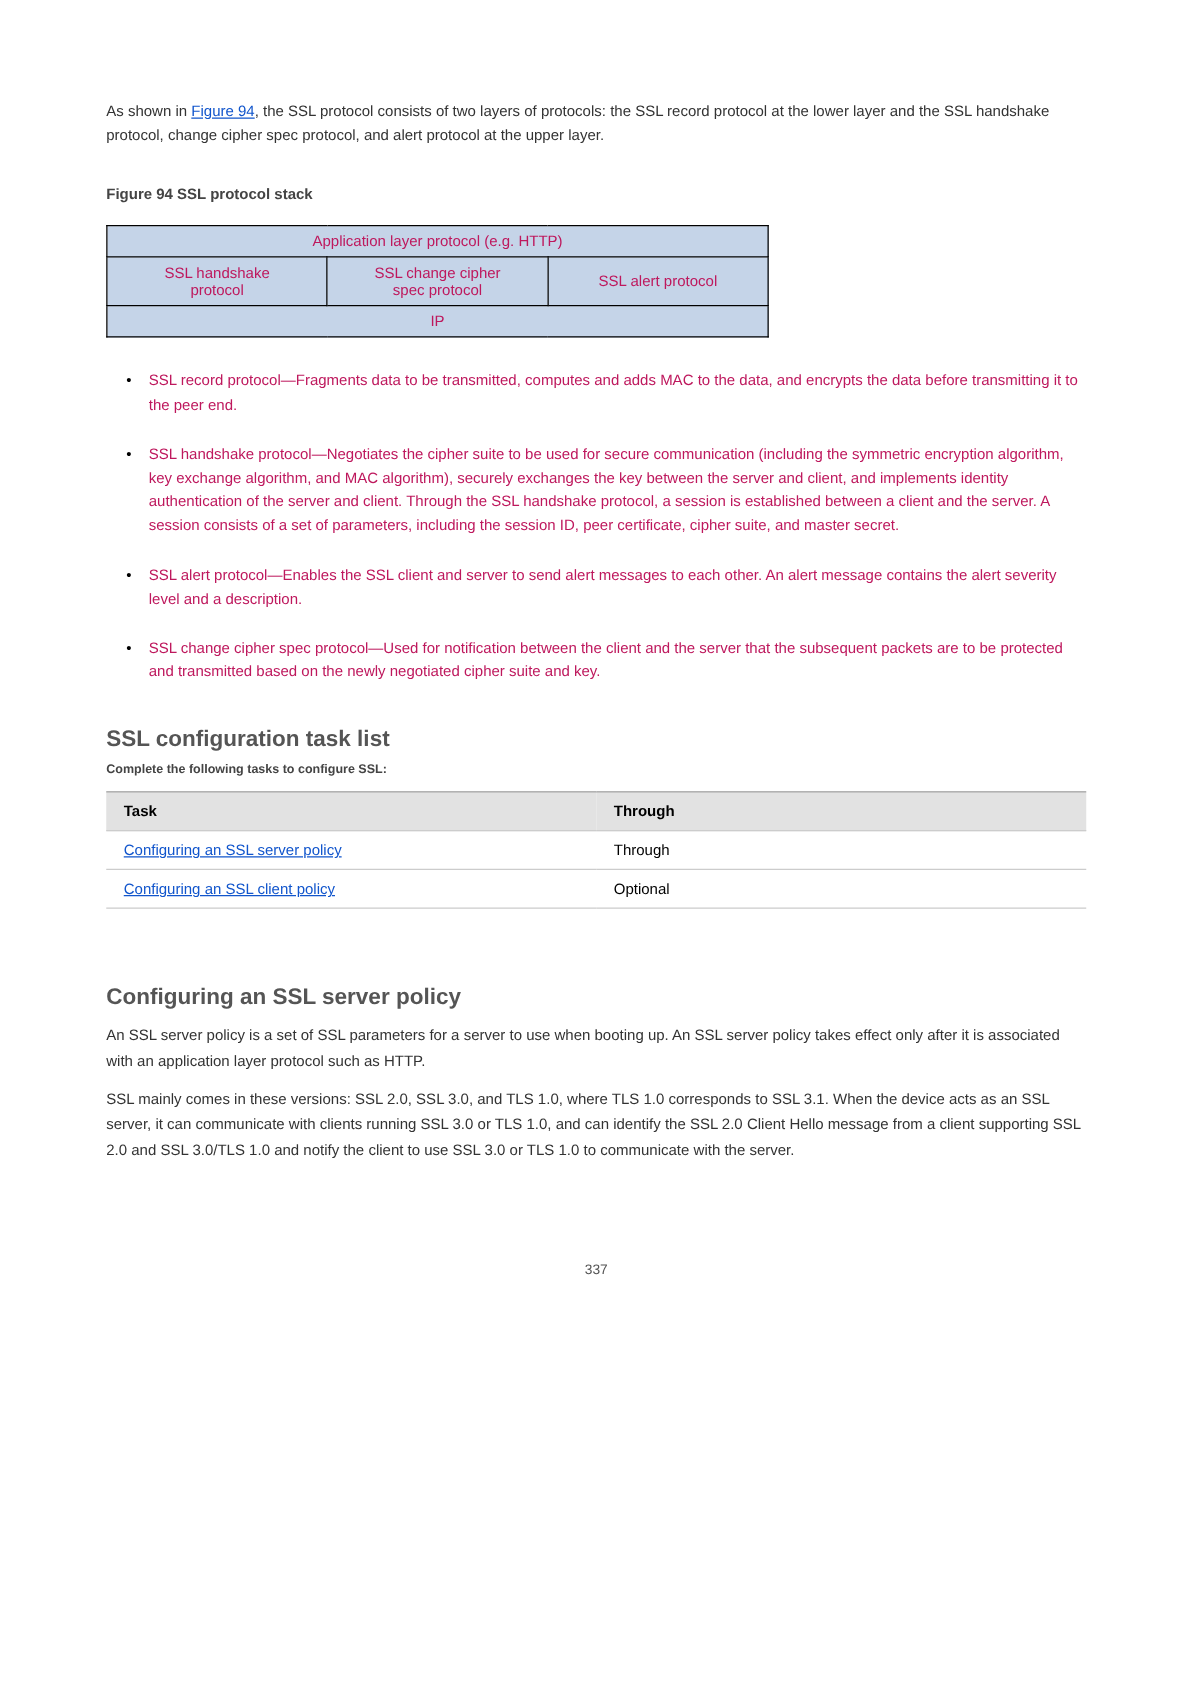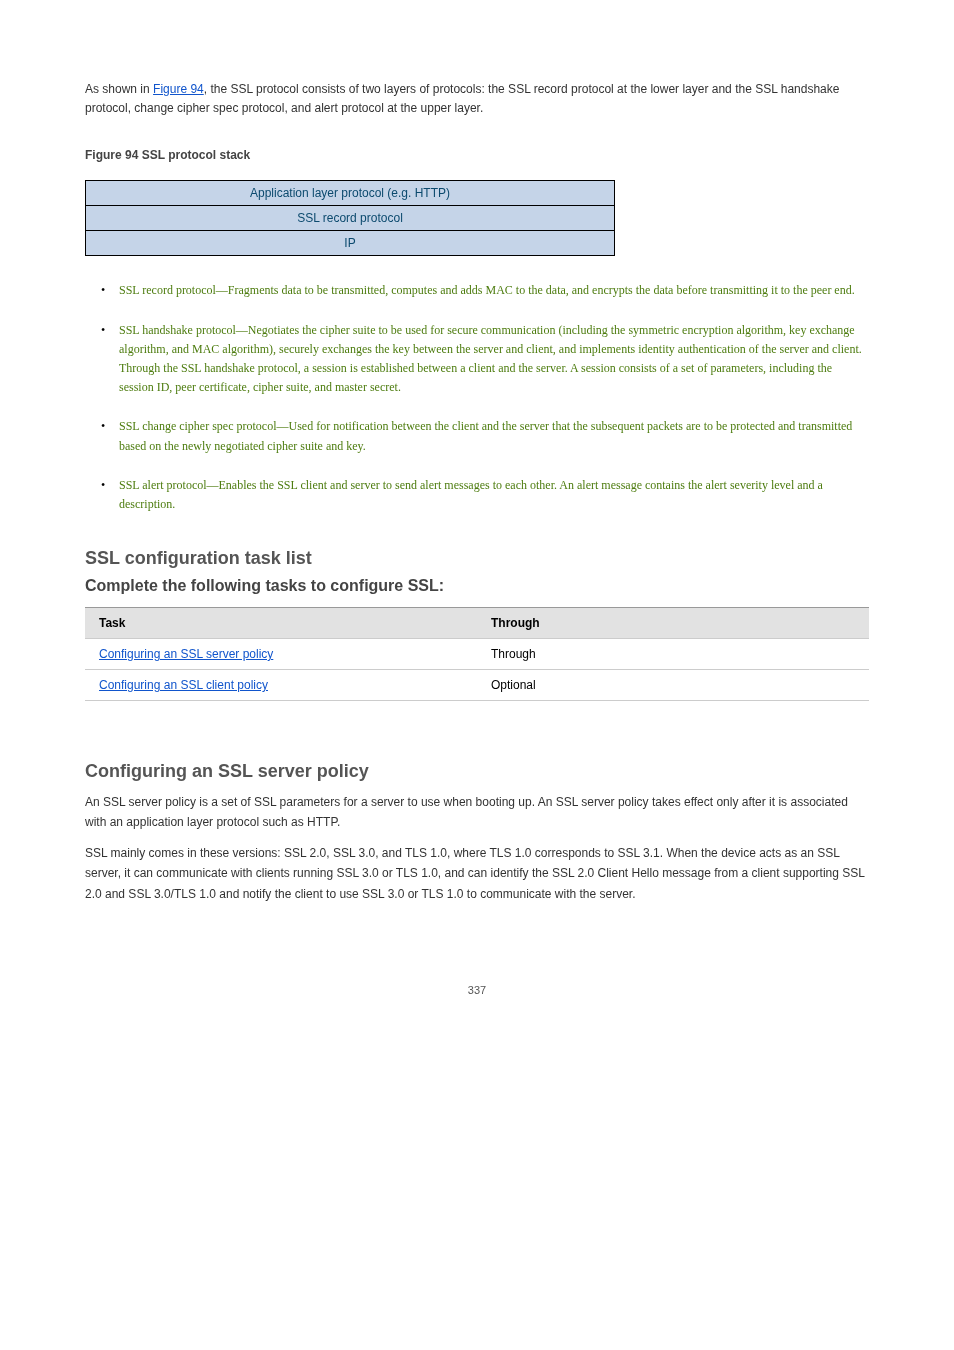--- a/index.html
+++ b/index.html
@@ -39,55 +39,54 @@
     width: 530px;
     margin: 0 0 25px 0;
     table-layout: fixed;
   }
   .stack-table td {
     border: 1px solid #000;
     background: #c5d4e8;
     text-align: center;
     font-size: 12px;
     padding: 5px 23px;
-    color: #0c4a6e;
+    color: #be185d;
   }
   .stack-table .col1 { width: 155px; }
   .stack-table .col2 { width: 230px; }
   .stack-table .col3 { width: 145px; }
   .bullets {
     list-style: none;
     padding: 0;
     margin: 0 0 32px 0;
   }
   .bullets > li {
     position: relative;
     padding-left: 34px;
     margin-bottom: 20px;
     line-height: 1.6;
-    color: #4d7c0f;
-    font-family: Liberation Serif, serif;
+    color: #be185d;
   }
   .bullets > li::before {
     content: "\2022";
     position: absolute;
     left: 16px;
     top: 0;
     font-size: 12px;
     color: #000;
   }
   h2.section {
     font-size: 18px;
     font-weight: bold;
     margin: 34px 0 8px 0;
     color: #555;
   }
   .tasks-label {
     font-weight: bold;
-    font-size: 16px;
+    font-size: 10px;
     margin: 0 0 12px 0;
     color: #444;
   }
   .task-table {
     border-collapse: collapse;
     width: 100%;
     margin-bottom: 60px;
     font-size: 12px;
   }
   .task-table th {
@@ -135,33 +134,35 @@
   </p>
 
   <p class="fig-caption">Figure 94 SSL protocol stack</p>
 
   <table class="stack-table">
     <tbody>
         <tr>
       <td colspan="3">Application layer protocol (e.g. HTTP)</td>
     </tr>
     <tr>
-      <td colspan="3">SSL record protocol</td>
+      <td class="col1">SSL handshake protocol</td>
+      <td class="col2">SSL change cipher spec protocol</td>
+      <td class="col3">SSL alert protocol</td>
     </tr>
     <tr>
       <td colspan="3">IP</td>
     </tr>
   </tbody>
     </table>
 
   <ul class="bullets">
     <li>SSL record protocol—Fragments data to be transmitted, computes and adds MAC to the data, and encrypts the data before transmitting it to the peer end.</li>
     <li>SSL handshake protocol—Negotiates the cipher suite to be used for secure communication (including the symmetric encryption algorithm, key exchange algorithm, and MAC algorithm), securely exchanges the key between the server and client, and implements identity authentication of the server and client. Through the SSL handshake protocol, a session is established between a client and the server. A session consists of a set of parameters, including the session ID, peer certificate, cipher suite, and master secret.</li>
+    <li>SSL alert protocol—Enables the SSL client and server to send alert messages to each other. An alert message contains the alert severity level and a description.</li>
     <li>SSL change cipher spec protocol—Used for notification between the client and the server that the subsequent packets are to be protected and transmitted based on the newly negotiated cipher suite and key.</li>
-    <li>SSL alert protocol—Enables the SSL client and server to send alert messages to each other. An alert message contains the alert severity level and a description.</li>
   </ul>
 
   <h2 class="section">SSL configuration task list</h2>
   <p class="tasks-label">Complete the following tasks to configure SSL:</p>
 
   <table class="task-table">
     <thead>
       <tr>
         <th style="width:50%;">Task</th>
         <th>Through</th>

